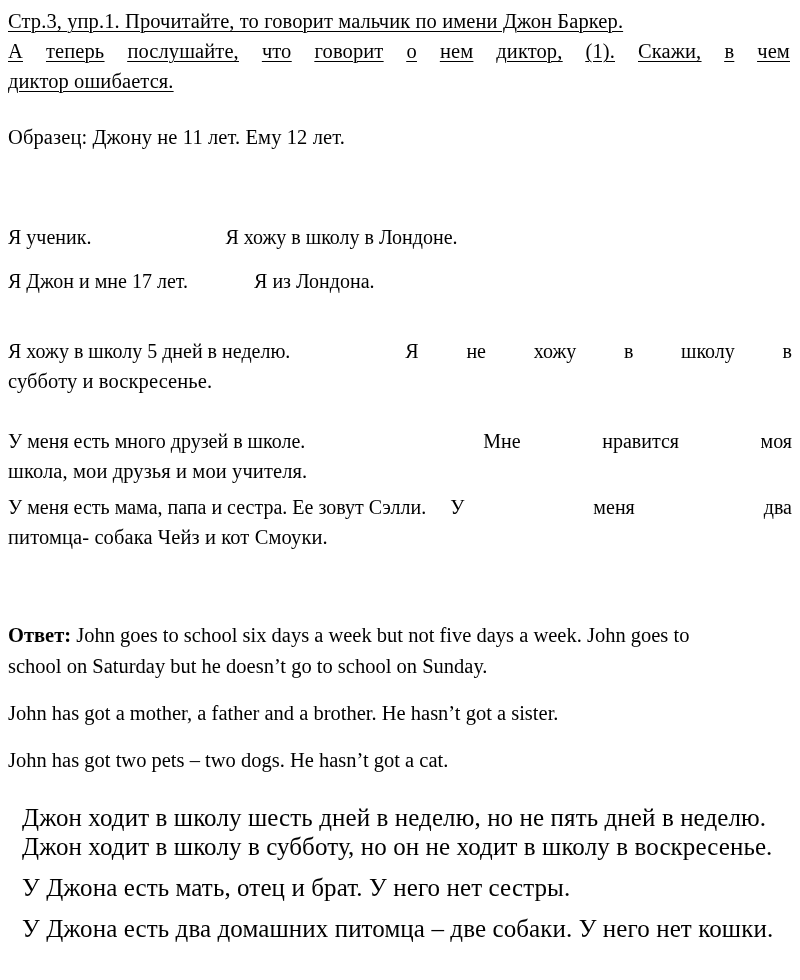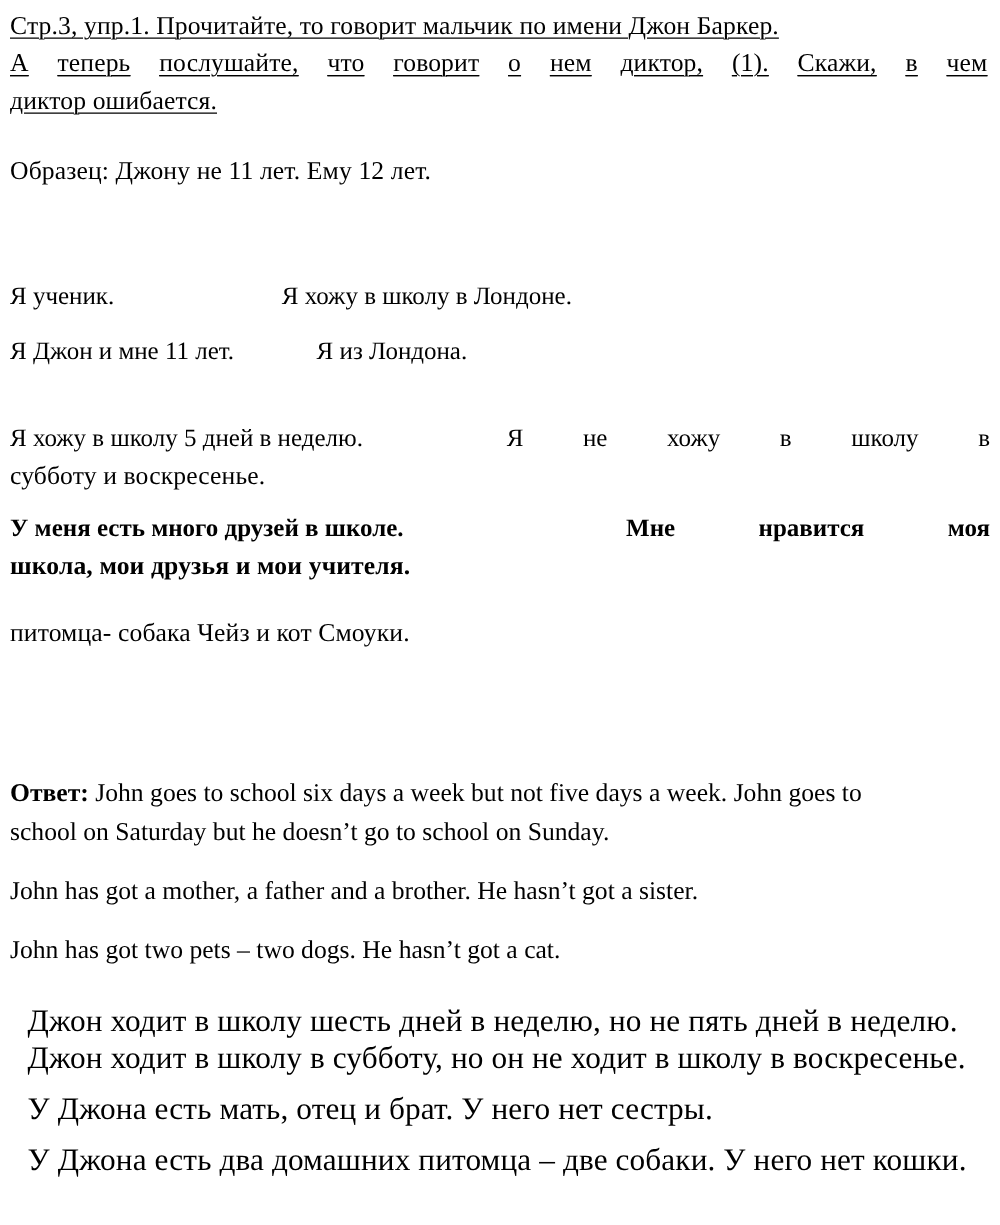--- a/index.html
+++ b/index.html
@@ -109,54 +109,62 @@
   <div class="block" style="top:222px;">
     <div class="row">
       <span class="a">Я ученик.</span>
       <span class="gap-sm"></span>
       <span class="b">Я хожу в школу в Лондоне.</span>
     </div>
   </div>
 
   <div class="block" style="top:266px;">
     <div class="row">
-      <span class="a">Я Джон и мне 11 лет.</span>
+      <span class="a">Я Джон и мне 17 лет.</span>
       <span class="gap-md"></span>
       <span class="b">Я из Лондона.</span>
     </div>
   </div>
 
   <div class="block" style="top:336px;">
     <div class="row">
       <span class="a">Я хожу в школу 5 дней в неделю.</span>
       <span class="spread-right" style="flex:1 1 auto; margin-left:115px;">
         <span>Я</span>
         <span>не</span>
         <span>хожу</span>
         <span>в</span>
         <span>школу</span>
         <span>в</span>
       </span>
     </div>
     <span class="ln">субботу и воскресенье.</span>
   </div>
 
-  <div class="block" style="top:408px;font-weight:bold;">
+  <div class="block" style="top:426px;">
     <div class="row">
       <span class="a">У меня есть много друзей в школе.</span>
       <span class="spread-right" style="flex:1 1 auto; margin-left:178px;">
         <span>Мне</span>
         <span>нравится</span>
         <span>моя</span>
       </span>
     </div>
     <span class="ln">школа, мои друзья и мои учителя.</span>
   </div>
 
   <div class="block" style="top:492px;">
+    <div class="row">
+      <span class="a">У меня есть мама, папа и сестра. Ее зовут Сэлли.</span>
+      <span class="spread-right" style="flex:1 1 auto; margin-left:24px;">
+        <span>У</span>
+        <span>меня</span>
+        <span>два</span>
+      </span>
+    </div>
     <span class="ln">питомца- собака Чейз и кот Смоуки.</span>
   </div>
 
   <div class="block eng" style="top:620px; width:700px;">
     <p style="margin:0; font-size:20.5px; line-height:31px;"><span class="bold">Ответ:</span> <span>John goes to school six days a week but not five days a week. John goes to school on Saturday but he doesn’t go to school on Sunday.</span></p>
     <p style="margin:16px 0 0 0; font-size:20.5px; line-height:31px;">John has got a mother, a father and a brother. He hasn’t got a sister.</p>
     <p style="margin:16px 0 0 0; font-size:20.5px; line-height:31px;">John has got two pets – two dogs. He hasn’t got a cat.</p>
   </div>
 
   <div class="block trans" style="top:803px;">

